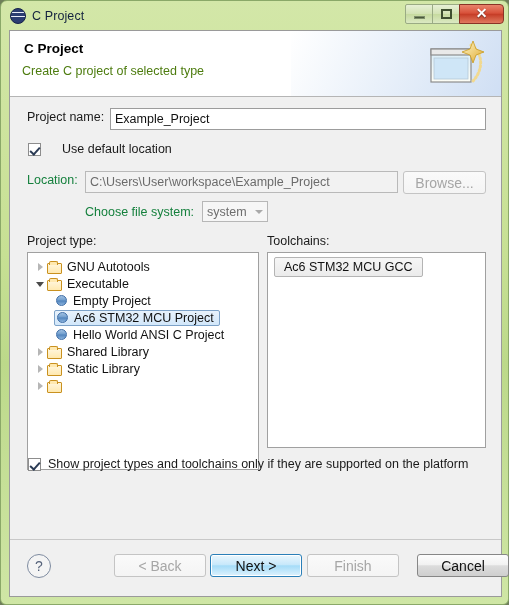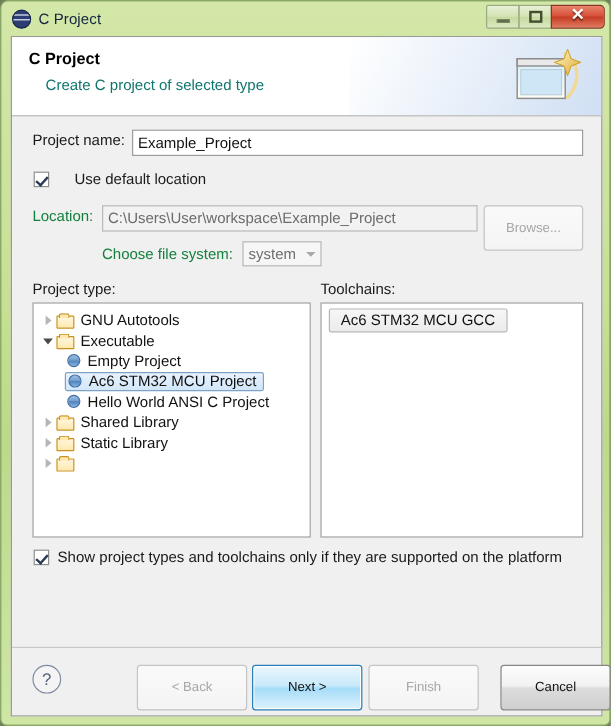--- a/index.html
+++ b/index.html
@@ -69,21 +69,21 @@
     border-bottom:1px solid #b5b5b5;overflow:hidden;
   }
   #banner-wash{
     position:absolute;right:0;top:0;width:210px;height:65px;
     background:linear-gradient(115deg, rgba(255,255,255,0) 0%, rgba(222,233,247,.85) 60%, rgba(205,221,243,.95) 100%);
   }
   #banner-title{
     position:absolute;left:14px;top:10px;font-size:13.5px;font-weight:bold;color:#000;
   }
   #banner-sub{
-    position:absolute;left:28px;top:33px;font-size:12.5px;color:#0f766e;text-align:center;
+    position:absolute;left:12px;top:33px;font-size:12.5px;color:#4d7c0f;text-align:center;
   }
   #banner-icon{position:absolute;right:12px;top:8px;width:62px;height:50px;}
 
   
   #content{position:absolute;left:0;top:66px;right:0;bottom:56px;}
 
   .row{position:absolute;display:flex;align-items:center;}
   .lbl{color:#1a1a1a;font-size:12.5px;}
   .lbl.dim{color:#15803d;}
 
@@ -100,24 +100,24 @@
     border:1px solid #8d8d8d;background:#fff;
     position:relative;flex:none;
     box-shadow:inset 0 0 0 1px #fff;
   }
   .cbx::after{
     content:"";position:absolute;left:3px;top:1px;width:4px;height:8px;
     border:solid #2b3b55;border-width:0 2px 2px 0;transform:rotate(42deg);
   }
 
   button.btn{
-    box-sizing:border-box;height:38px;
+    box-sizing:border-box;height:23px;
     border:1px solid #9a9a9a;border-radius:3px;
     background:linear-gradient(180deg,#fbfbfb 0%,#f0f0f0 48%,#e3e3e3 52%,#f3f3f3 100%);
-    color:#111;font-family:"Liberation Sans",sans-serif;font-size:11px;
+    color:#111;font-family:"Liberation Sans",sans-serif;font-size:14px;
     cursor:pointer;
   }
   button.btn.disabled{color:#a6a6a6;border-color:#c4c4c4;
     background:linear-gradient(180deg,#fafafa 0%,#f4f4f4 100%);cursor:default;}
   button.btn.default{
     border:1px solid #2a7fb8;border-radius:3px;
     background:linear-gradient(180deg,#eaf6fd 0%,#c9e9fb 45%,#a5dcf8 52%,#def2fd 100%);
     box-shadow:inset 0 0 0 1px #ffffff;
   }
   button.btn.strong{
@@ -266,21 +266,21 @@
         <span class="lbl dim">Choose file system:</span>
         <span class="combo" style="margin-left:8px;">
           <span>system</span>
           <span class="arrow"></span>
         </span>
       </div>
 
       <div class="row" style="left:17px;top:137px;">
         <span class="lbl">Project type:</span>
       </div>
-      <div class="listbox" style="left:17px;top:155px;width:232px;height:196px;">
+      <div class="listbox" style="left:17px;top:155px;width:232px;height:218px;">
         <div id="tree-rows" style="padding-top:5px;">
             <div class="tree-row" style="padding-left: 6px;">
               <span class="twisty collapsed"></span>
               <span class="folder"></span>
               <span class="lbltxt">GNU Autotools</span>
             </div>
             <div class="tree-row" style="padding-left: 6px;">
               <span class="twisty expanded"></span>
               <span class="folder"></span>
               <span class="lbltxt">Executable</span>

